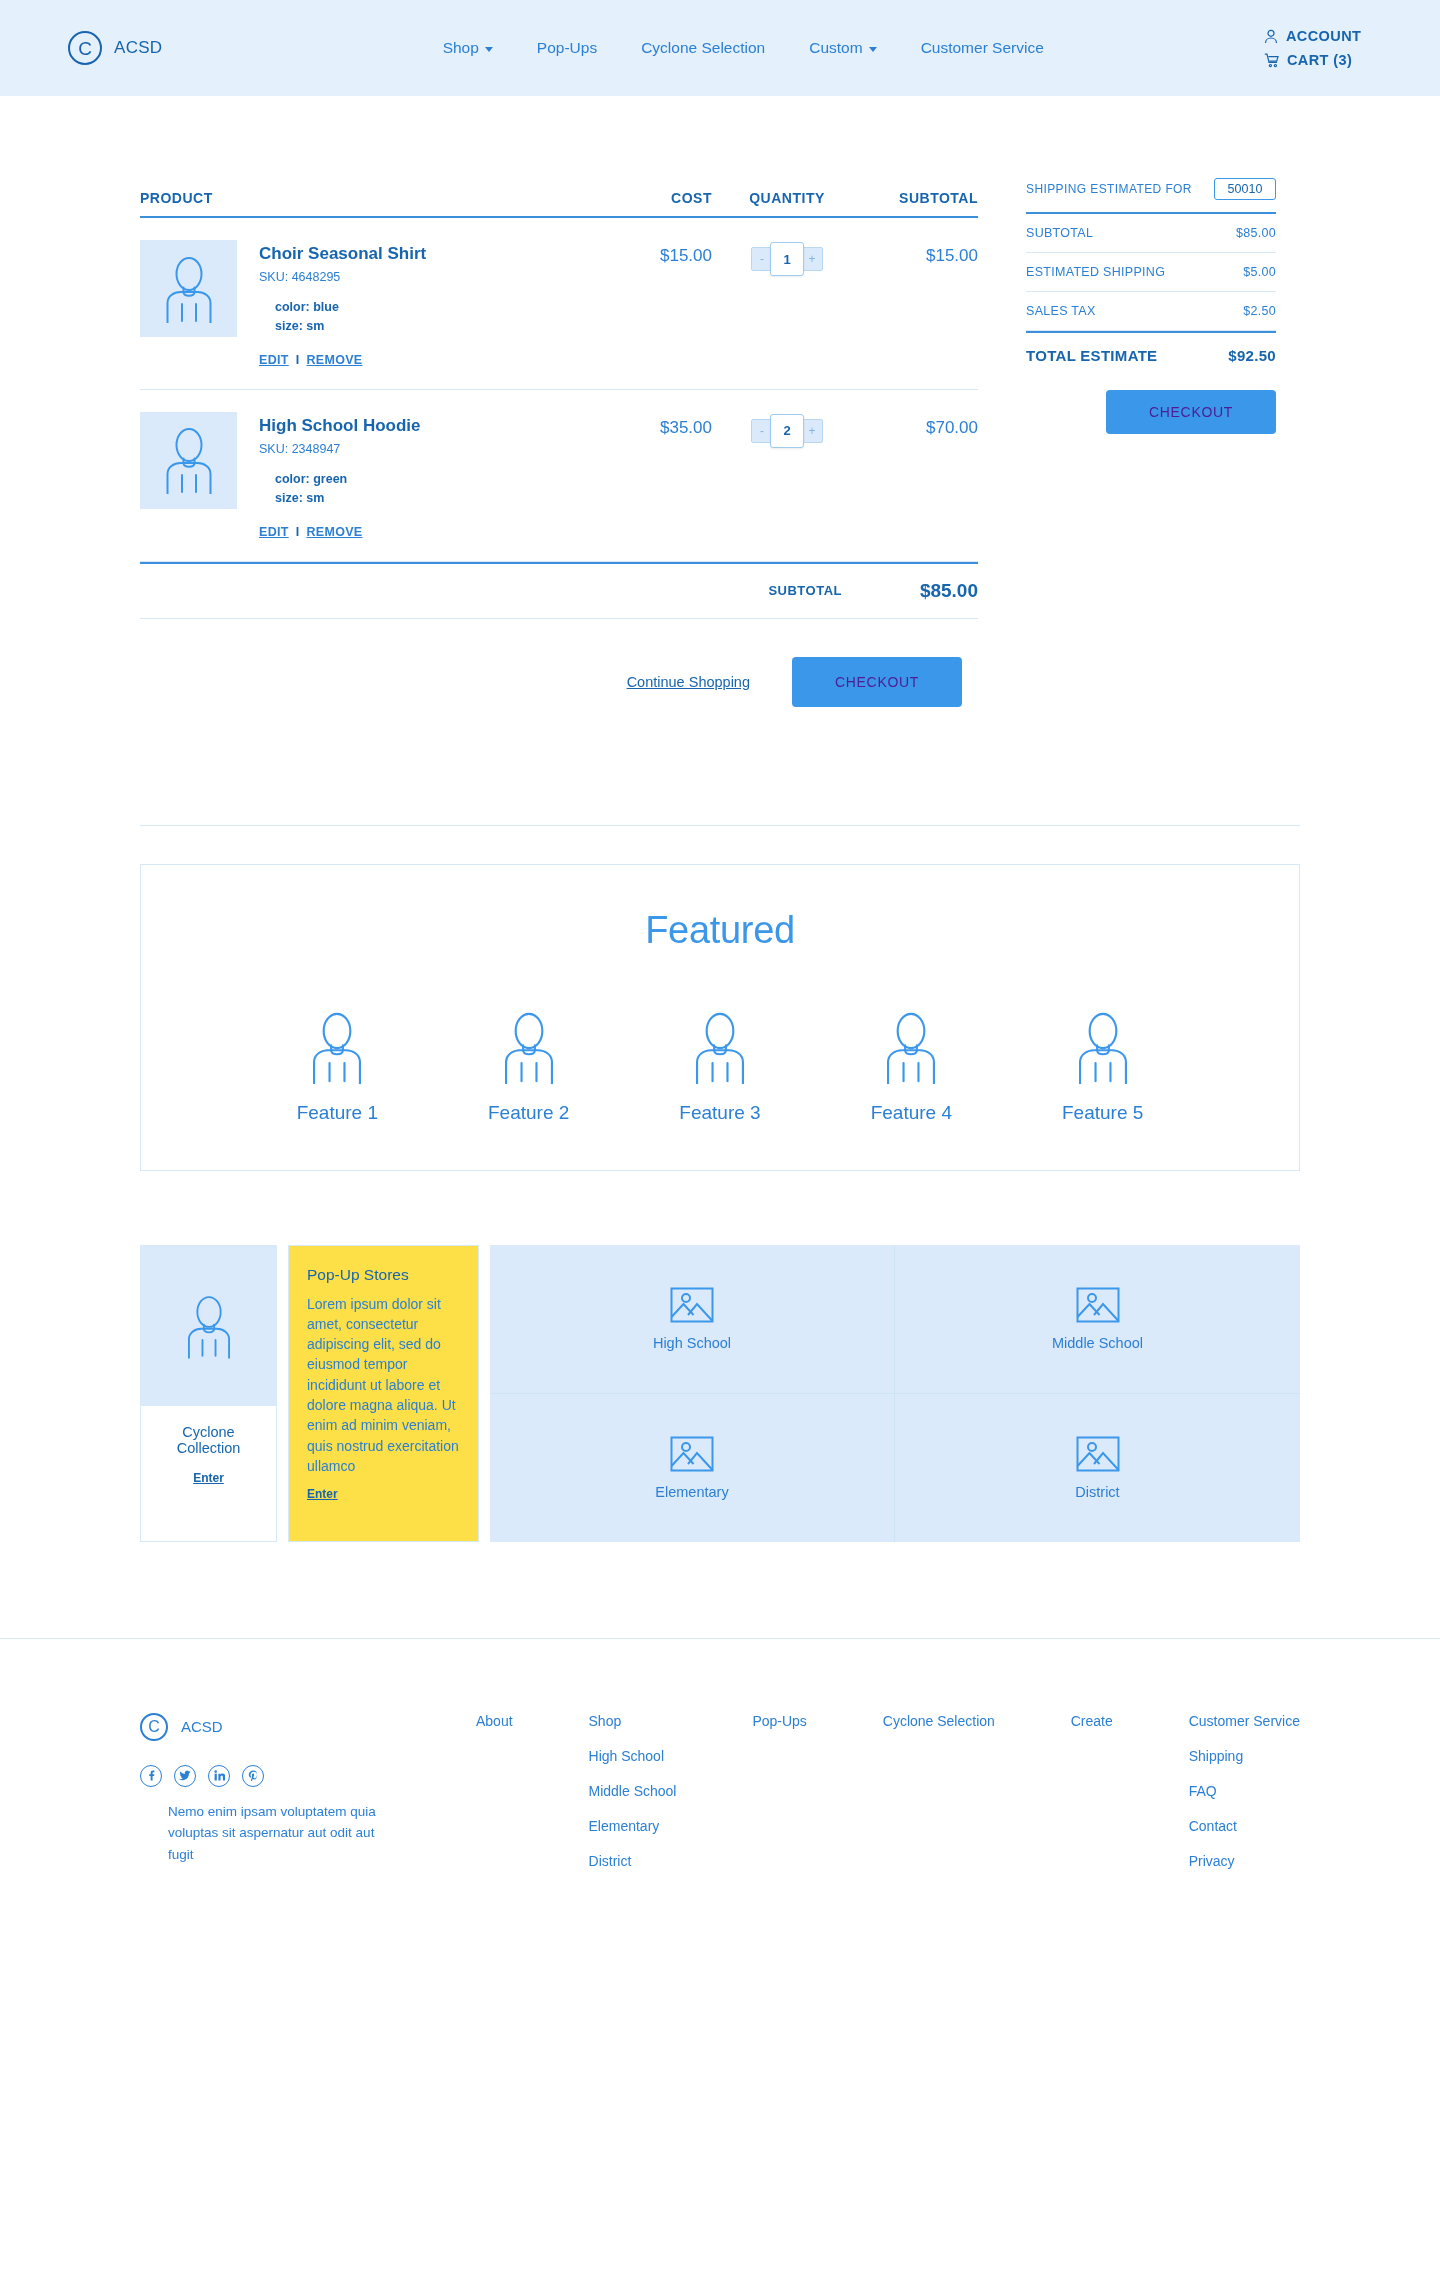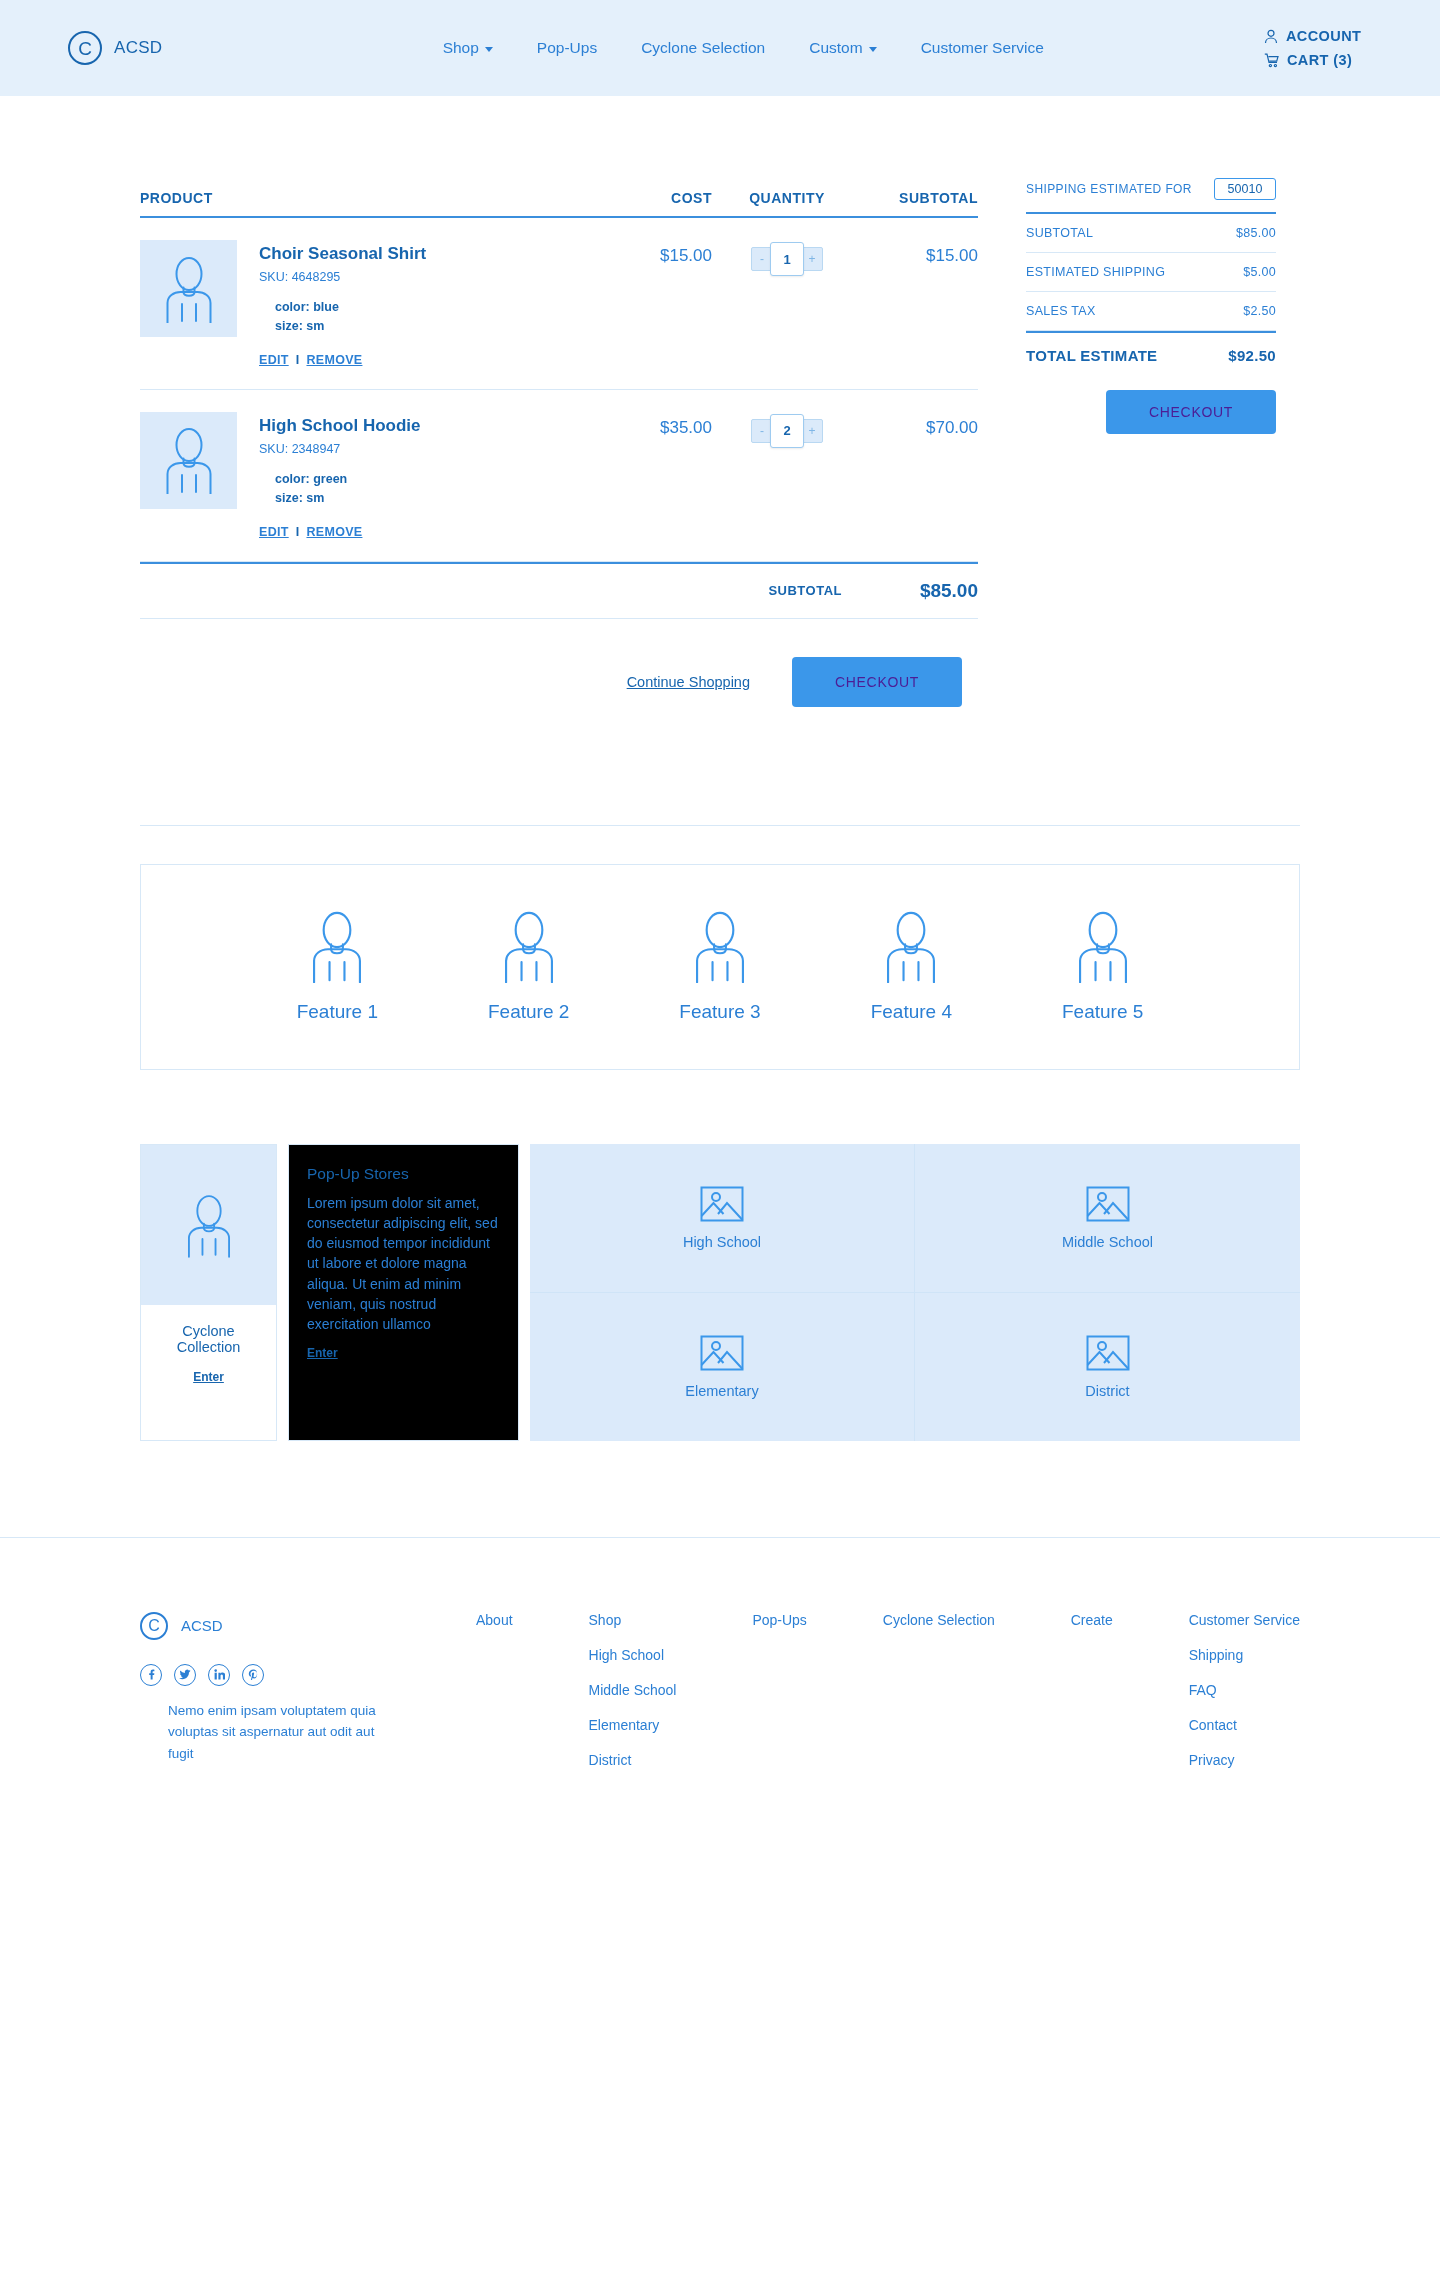--- a/index.html
+++ b/index.html
@@ -199,21 +199,21 @@
   .promo-card{
     width:137px;border:1px solid var(--line);background:#fff;
     display:flex;flex-direction:column;
   }
   .promo-img{background:var(--pale2);height:160px;display:flex;align-items:center;justify-content:center;}
   .promo-body{padding:18px 10px 16px 10px;text-align:center;}
   .promo-title{font-size:14.5px;color:var(--blue-deep);margin-bottom:12px;}
   .promo-enter{font-size:12px;font-weight:bold;color:var(--blue-deep);text-decoration:underline;cursor:pointer;}
 
   .promo-text-card{
-    width:231px;border:1px solid var(--line);background:#000000;
+    width:191px;border:1px solid var(--line);background:#fde047;
     padding:20px 18px 16px 18px;
   }
   .promo-text-card h3{margin:0 0 10px 0;font-size:15.5px;font-weight:400;color:var(--blue-deep);}
   .promo-text-card p{margin:0 0 8px 0;font-size:14px;line-height:1.45;color:var(--blue-text);}
 
   .school-grid{
     flex:1;display:grid;grid-template-columns:1fr 1fr;
     background:var(--pale2);
   }
   .school-cell{
@@ -413,20 +413,21 @@
           <span class="v">$92.50</span>
         </div>
 
         <button class="btn btn-checkout-side">CHECKOUT</button>
       </div>
     </div>
 
     <div class="big-divider"></div>
 
     <div class="featured">
+      <h2>Featured</h2>
       <div class="feat-row">
         <div class="feat">
           <svg width="64" height="74" viewBox="0 0 60 68" fill="none" stroke="#3b97ea" stroke-width="2" stroke-linecap="round">
             <ellipse cx="30" cy="19" rx="12.5" ry="16"></ellipse>
             <path d="M24.5 32.5v4.5c0 2.4 2.4 3.8 5.5 3.8s5.5-1.4 5.5-3.8v-4.5"></path>
             <path d="M8.5 68V48c0-6.5 6-11 13-11h17c7 0 13 4.5 13 11v20"></path>
             <path d="M23 49v17M37 49v17"></path>
           </svg>
           <span class="feat-label">Feature 1</span>
         </div>

